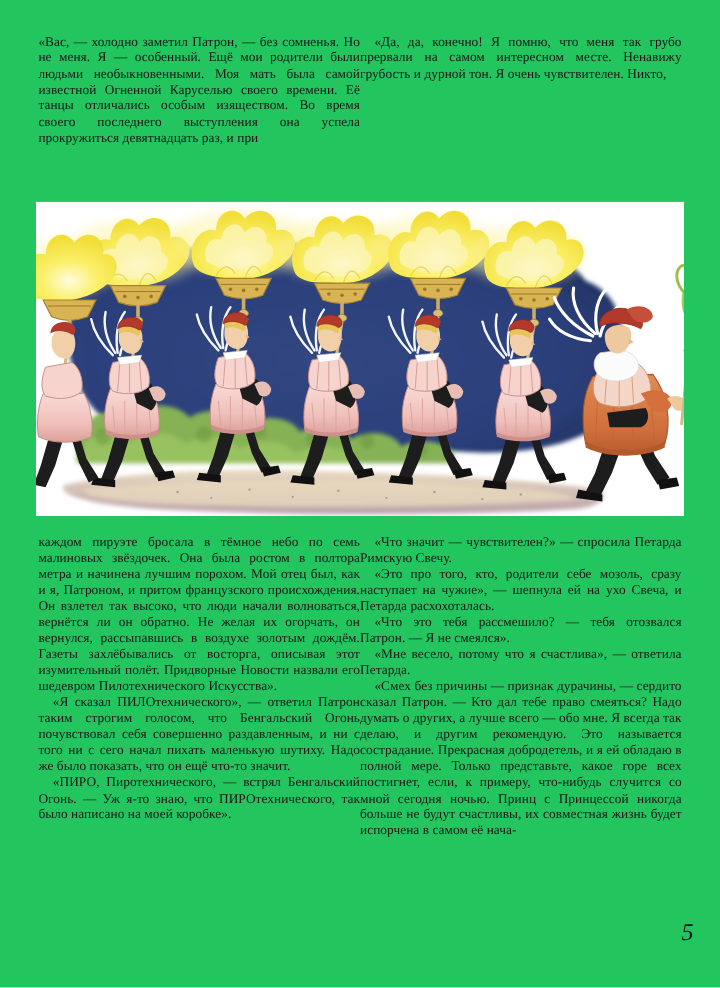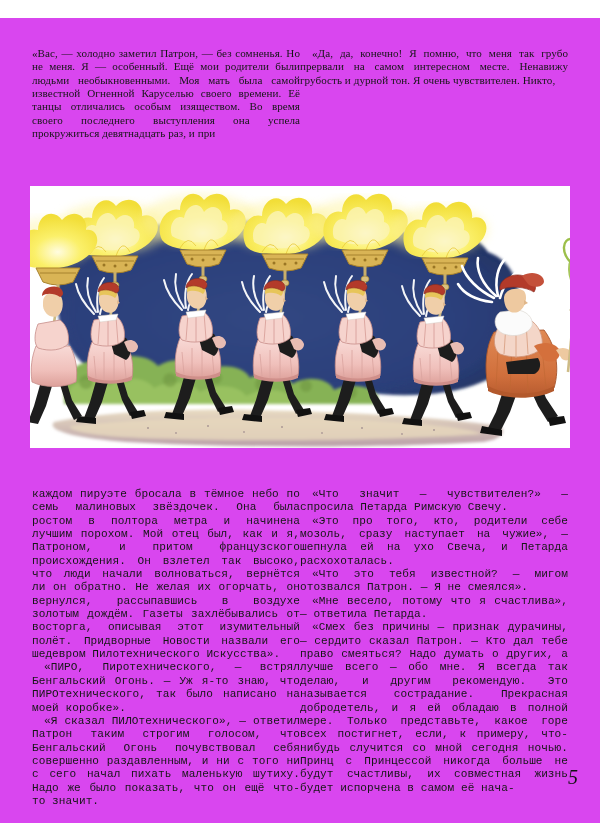--- a/index.html
+++ b/index.html
@@ -12,41 +12,40 @@
     height: 823px;
     position: relative;
     overflow: hidden;
     font-family: "Liberation Serif", "DejaVu Serif", serif;
     color: #141414;
   }
 
   .page {
     position: absolute;
     inset: 0;
-    background: #d946ef;
-    margin-top: 18px;
+    background: #22c55e;
   }
 
   
   .col {
     position: absolute;
     width: 268px;
     font-size: 11.1px;
     line-height: 13.35px;
     text-align: justify;
     text-justify: inter-word;
     hyphens: manual;
     color: #161616;
     letter-spacing: 0.05px;
   }
   .col.left  { left: 32px; }
   .col.right { left: 300px; }
 
   .band-top    { top: 29px; }
-  .band-bottom { top: 470px; font-family: Liberation Mono, monospace; }
+  .band-bottom { top: 446px; }
 
   .col p {
     margin: 0;
     text-indent: 12px;
   }
   .col p.cont { text-indent: 0; }
 
   
   .illus {
     position: absolute;
@@ -486,27 +485,27 @@
           <path d="M120 62 C134 62 146 74 150 90 C152 102 144 112 136 108" stroke="#c86a82" opacity="0.9"></path>
           <path d="M114 66 C104 76 106 92 114 102 C120 110 128 106 128 98" stroke="#9cbf4a" opacity="0.9"></path>
           <path d="M116 60 C124 52 136 52 142 58" stroke="#d9b455"></path>
         </g>
       </g>
     </svg>
   </div>
 
   <div class="col left band-bottom">
     <p class="cont">каждом пируэте бросала в тёмное небо по семь малиновых звёздочек. Она была ростом в полтора метра и начинена лучшим порохом. Мой отец был, как и я, Патроном, и притом французского происхождения. Он взлетел так высоко, что люди начали волноваться, вернётся ли он обратно. Не желая их огорчать, он вернулся, рассыпавшись в воздухе золотым дождём. Газеты захлёбывались от восторга, описывая этот изумительный полёт. Придворные Новости назвали его шедевром Пилотехнического Искусства».</p>
+    <p>«Я сказал ПИЛОтехнического», — ответил Патрон таким строгим голосом, что Бенгальский Огонь почувствовал себя совершенно раздавленным, и ни с того ни с сего начал пихать маленькую шутиху. Надо же было показать, что он ещё что-то значит.</p>
     <p>«ПИРО, Пиротехнического, — встрял Бенгальский Огонь. — Уж я-то знаю, что ПИРОтехнического, так было написано на моей коробке».</p>
-    <p>«Я сказал ПИЛОтехнического», — ответил Патрон таким строгим голосом, что Бенгальский Огонь почувствовал себя совершенно раздавленным, и ни с того ни с сего начал пихать маленькую шутиху. Надо же было показать, что он ещё что-то значит.</p>
   </div>
 
   <div class="col right band-bottom">
     <p>«Что значит — чувствителен?» — спросила Петарда Римскую Свечу.</p>
     <p>«Это про того, кто, родители себе мозоль, сразу наступает на чужие», — шепнула ей на ухо Свеча, и Петарда расхохоталась.</p>
-    <p>«Что это тебя известной? — мигом отозвался Патрон. — Я не смеялся».</p>
+    <p>«Что это тебя рассмешило? — тебя отозвался Патрон. — Я не смеялся».</p>
     <p>«Мне весело, потому что я счастлива», — ответила Петарда.</p>
     <p>«Смех без причины — признак дурачины, — сердито сказал Патрон. — Кто дал тебе право смеяться? Надо думать о других, а лучше всего — обо мне. Я всегда так делаю, и другим рекомендую. Это называется сострадание. Прекрасная добродетель, и я ей обладаю в полной мере. Только представьте, какое горе всех постигнет, если, к примеру, что-нибудь случится со мной сегодня ночью. Принц с Принцессой никогда больше не будут счастливы, их совместная жизнь будет испорчена в самом её нача-</p>
   </div>
 
   <div class="folio">5</div>
 
 </div>
 
 </body></html>

